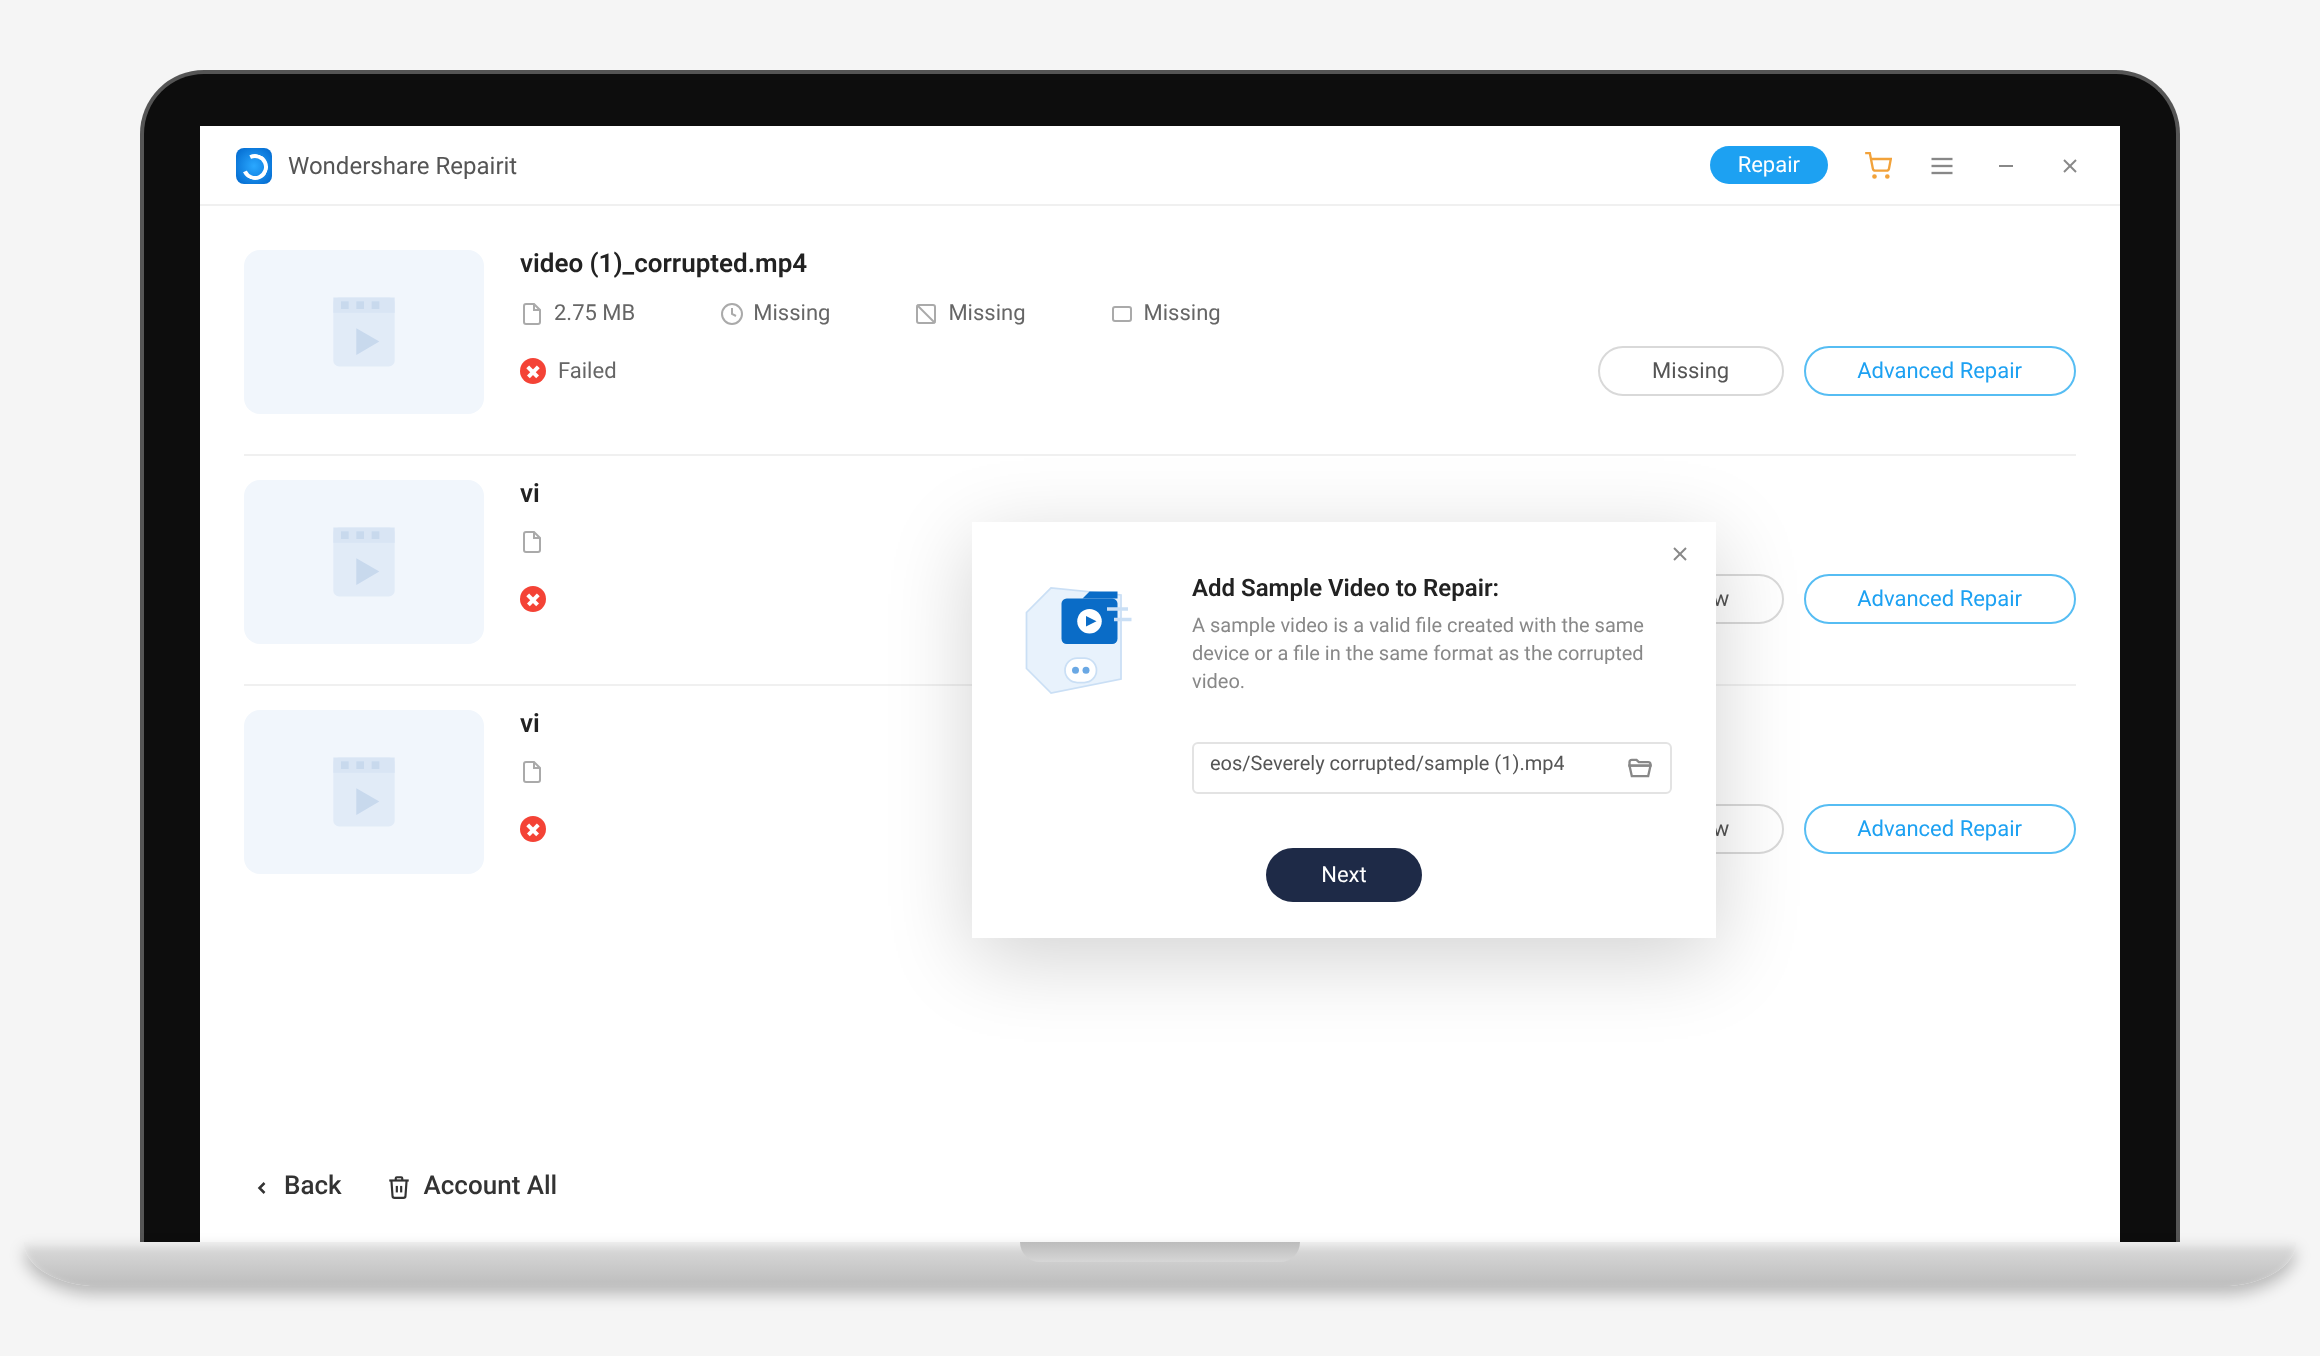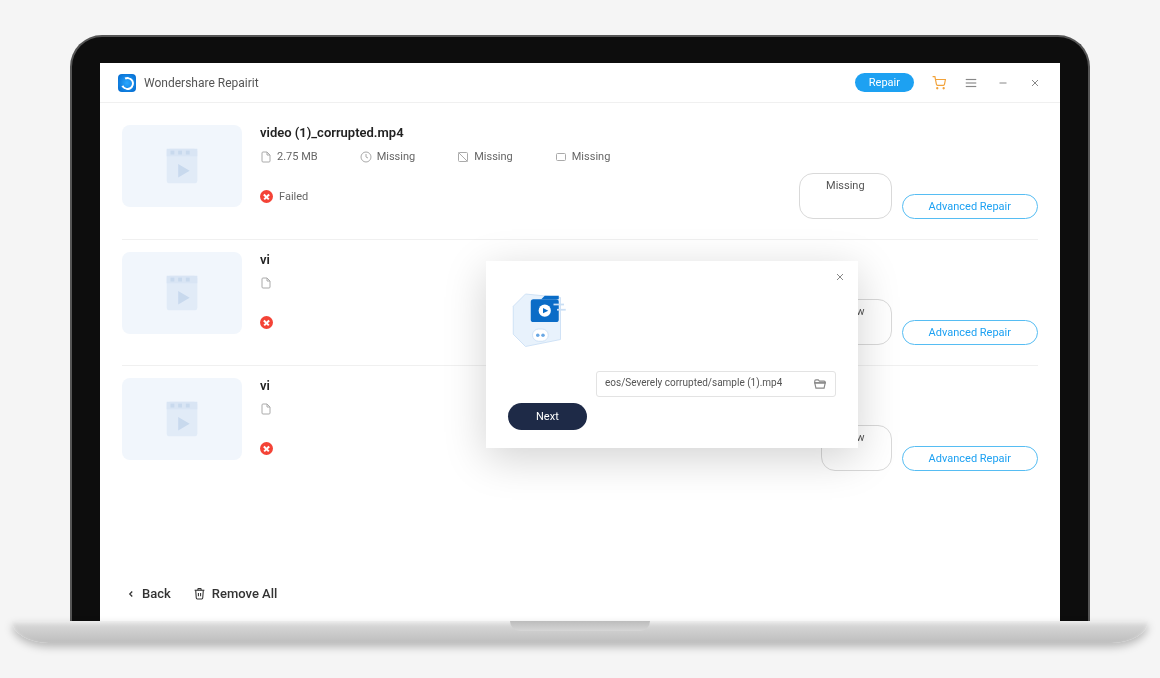--- a/index.html
+++ b/index.html
@@ -30,39 +30,39 @@
   .metarow{display:flex;gap:42px;align-items:flex-start;font-size:11px;color:#666;}
   .metaline{display:flex;align-items:center;gap:5px;}
   .failrow{display:flex;align-items:center;justify-content:space-between;}
   .failed{display:flex;align-items:center;gap:6px;font-size:11px;color:#666;}
   .failed-dot{width:13px;height:13px;border-radius:50%;background:#f44336;position:relative;}
   .failed-dot::before,.failed-dot::after{content:"";position:absolute;top:6px;left:3px;width:7px;height:1.5px;background:#fff;}
   .failed-dot::before{transform:rotate(45deg);}
   .failed-dot::after{transform:rotate(-45deg);}
   .btns{display:flex;gap:10px;}
   .btn-outline{border:1px solid #d9d9d9;background:#fff;border-radius:14px;padding:5px 26px;font-size:11px;color:#555;cursor:pointer;}
-  .btn-outline.accent{border-color:#56bdf3;color:#1da1f2;margin-top:21px;}
+  .btn-outline.accent{border-color:#56bdf3;color:#1da1f2;}
 
   
   .footer{position:absolute;bottom:0;left:0;right:0;display:flex;align-items:center;padding:16px 26px 20px 26px;}
   .footer-left{display:flex;align-items:center;gap:22px;font-size:13px;color:#333;}
   .fbtn{display:flex;align-items:center;gap:6px;cursor:pointer;font-weight:500;}
   .save-all{background:#1e2a47;color:#fff;border-radius:20px;padding:11px 38px;font-size:13px;font-weight:600;cursor:pointer;}
 
   
   .modal{position:absolute;top:198px;left:386px;width:372px;background:#fff;box-shadow:0 10px 40px rgba(0,0,0,.18);padding:18px 22px 18px 22px;}
   .modal-close{position:absolute;top:10px;right:12px;cursor:pointer;color:#888;font-size:14px;}
   .modal-body{display:flex;gap:18px;align-items:flex-start;margin-top:8px;}
   .modal-illus{width:70px;height:70px;flex-shrink:0;}
   .modal-text{flex:1;}
   .modal-title{font-size:12px;font-weight:600;color:#222;margin-bottom:6px;}
   .modal-desc{font-size:10px;color:#888;line-height:1.4;}
   .path-field{margin:14px 0 0 0;display:flex;border:1px solid #e3e3e3;border-radius:3px;padding:5px 8px;font-size:10px;color:#555;justify-content:space-between;}
   .path-field span{white-space:nowrap;overflow:hidden;text-overflow:ellipsis;direction:rtl;text-align:left;}
-  .modal-footer{display:flex;justify-content:flex-start;margin-top:6px;}
+  .modal-footer{display:flex;justify-content:center;margin-top:27px;}
   .next-btn{background:#1e2a47;color:#fff;border-radius:16px;padding:7px 28px;font-size:11px;cursor:pointer;}
 
   svg{display:block;}
 </style>
 </head>
 <body>
 
 <div class="laptop">
   <div class="bezel">
     <div class="screen">
@@ -240,21 +240,21 @@
             <span>Back</span>
           </div>
           <div class="fbtn">
             <svg width="13" height="13" viewBox="0 0 24 24" fill="none" stroke="#333" stroke-width="2">
                 <polyline points="3 6 5 6 21 6"></polyline>
                 <path d="M19 6l-1 14a2 2 0 0 1-2 2H8a2 2 0 0 1-2-2L5 6"></path>
                 <path d="M10 11v6"></path>
                 <path d="M14 11v6"></path>
                 <path d="M9 6V4a1 1 0 0 1 1-1h4a1 1 0 0 1 1 1v2"></path>
               </svg>
-            <span>Remove All</span>
+            <span>Account All</span>
           </div>
         </div>
       </div>
 
       <div class="modal">
         <div class="modal-close">
           <svg width="12" height="12" viewBox="0 0 24 24" stroke="#888" stroke-width="2">
               <line x1="6" y1="6" x2="18" y2="18"></line>
               <line x1="6" y1="18" x2="18" y2="6"></line>
             </svg>
@@ -267,20 +267,24 @@
               <polygon points="26,14 38,14 42,10 58,10 58,14" fill="#0a6cc7"></polygon>
               <circle cx="42" cy="27" r="7" fill="#fff"></circle>
               <polygon points="40,24 40,30 46,27" fill="#0a6cc7"></polygon>
               <rect x="28" y="48" width="18" height="14" rx="7" fill="#fff" stroke="#cadff5"></rect>
               <circle cx="34" cy="55" r="2" fill="#6aa8e4"></circle>
                 <circle cx="40" cy="55" r="2" fill="#6aa8e4"></circle>
               <line x1="52" y1="20" x2="64" y2="20" stroke="#cadff5" stroke-width="2"></line>
               <line x1="56" y1="26" x2="66" y2="26" stroke="#cadff5" stroke-width="2"></line>
             </svg>
           </div>
+          <div class="modal-text">
+            <div class="modal-title">Add Sample Video to Repair:</div>
+            <div class="modal-desc">A sample video is a valid file created with the same device or a file in the same format as the corrupted video.</div>
+          </div>
         </div>
         <div style="padding-left:88px;">
           <div class="path-field">
             <span>eos/Severely corrupted/sample (1).mp4</span>
             <svg width="14" height="14" viewBox="0 0 24 24" fill="none" stroke="#888" stroke-width="2">
                 <path d="M3 7a2 2 0 0 1 2-2h4l2 2h8a2 2 0 0 1 2 2v1H3z"></path>
                 <path d="M3 10h18l-2 9H5z"></path>
               </svg>
           </div>
         </div>

